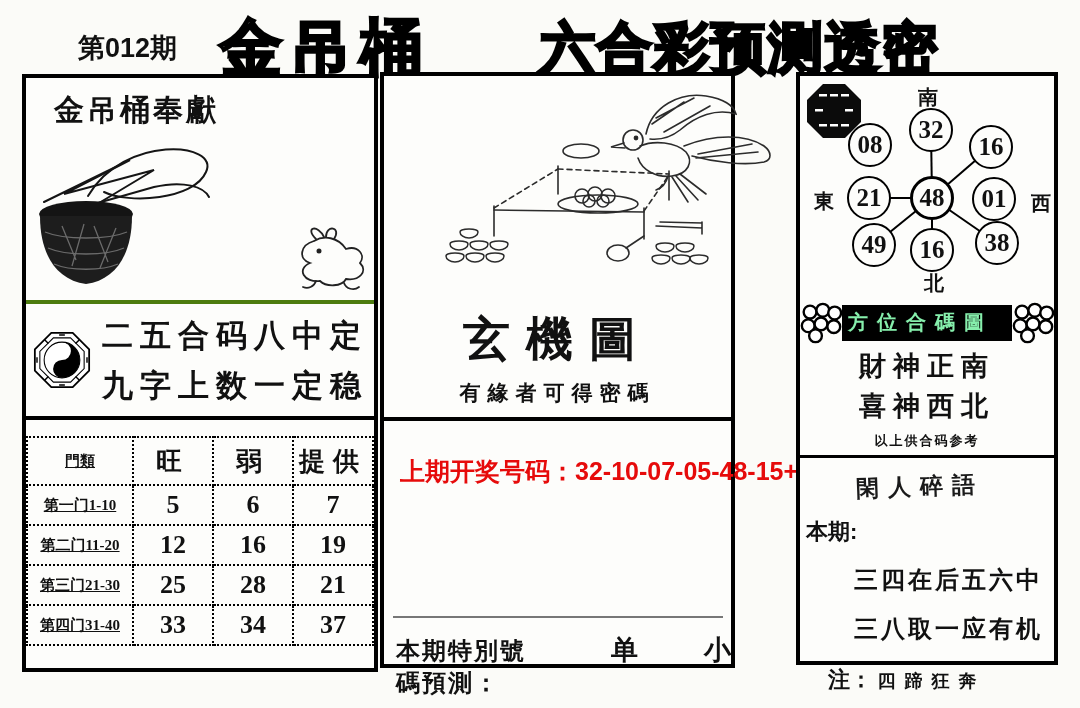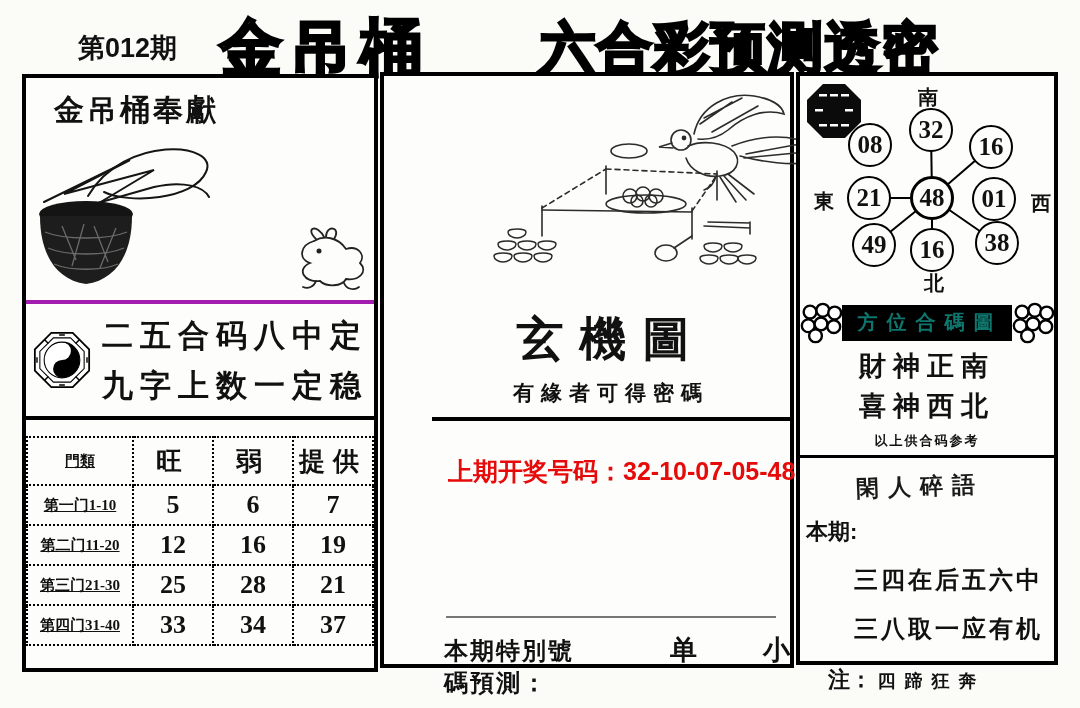--- a/index.html
+++ b/index.html
@@ -4,21 +4,21 @@
 <style>
   html,body{margin:0;padding:0;background:#e8e8e6;}
   #sheet{position:relative;width:1080px;height:708px;background:#fbfbf8;
          font-family:"Liberation Sans",sans-serif;color:#111;overflow:hidden;}
   .abs{position:absolute;}
   .outline-title{color:#fff;-webkit-text-stroke:3px #000;font-weight:800;
     font-family:"Liberation Sans",sans-serif;white-space:nowrap;}
   .box{position:absolute;border:4px solid #000;background:#fdfdfb;box-sizing:border-box;}
   
   #left-heading{font-size:30px;font-weight:800;letter-spacing:3px;padding:12px 0 0 28px;}
-  #sectionA{position:relative;height:222px;border-bottom:4px solid #a21caf;}
+  #sectionA{position:relative;height:222px;border-bottom:4px solid #4d7c0f;}
   #sectionB{position:relative;height:112px;border-bottom:4px solid #000;
             display:flex;align-items:center;padding:0 6px;}
   .slogan{font-family:"DejaVu Serif",serif;font-weight:700;font-size:31px;
           letter-spacing:7px;line-height:50px;white-space:nowrap;}
   #sectionC{position:relative;}
   table.menu{border-collapse:collapse;margin:16px auto 0 auto;}
   table.menu td{border:2px dotted #000;text-align:center;vertical-align:middle;
      font-family:"Liberation Serif",serif;font-weight:700;}
   td.hdr{height:44px;font-size:25px;letter-spacing:8px;}
   td.lbl{width:102px;font-size:15px;height:36px;letter-spacing:0;text-decoration:underline;}
@@ -34,22 +34,22 @@
     font-family:"Liberation Serif",serif;font-weight:700;}
   #pred-label{font-size:24px;letter-spacing:2px;}
   .pred-val{font-size:27px;font-family:"DejaVu Serif",serif;}
   
   .dir{position:absolute;font-size:20px;font-weight:800;}
   .circ{position:absolute;width:44px;height:44px;border:2px solid #000;border-radius:50%;
     background:#fdfdfb;display:flex;align-items:center;justify-content:center;
     font:700 25px "Liberation Serif",serif;box-sizing:border-box;}
   .circ.center{border-width:3px;}
   #banner-row{position:absolute;left:0;top:226px;width:100%;display:flex;align-items:center;}
-  #banner{flex:1;background:#000;color:#0f766e;font-size:20px;font-weight:800;
-    letter-spacing:9px;text-align:center;padding:4px 0 5px 6px;white-space:nowrap;}
+  #banner{flex:1;background:#000;color:#86efac;font-size:20px;font-weight:800;
+    letter-spacing:9px;padding:4px 0 5px 6px;white-space:nowrap;}
   .god-line{text-align:center;font-size:27px;font-weight:700;letter-spacing:7px;
     font-family:Liberation Serif, serif;}
   #ref-note{text-align:center;font-size:13px;font-weight:800;letter-spacing:2px;margin-top:8px;}
   #right-divider{border-top:3px solid #000;margin-top:5px;}
   #idle-title{font-family:"DejaVu Serif",serif;font-weight:700;font-size:23px;
     letter-spacing:9px;margin:12px 0 0 56px;transform:rotate(-2deg);color:#1a1a1a;}
   #period-label{font-size:22px;font-weight:800;margin:16px 0 0 6px;}
   .period-line{font-family:"Liberation Serif",serif;font-weight:700;font-size:24px;
     letter-spacing:3px;margin:17px 0 0 54px;white-space:nowrap;}
   #note-row{margin:20px 0 0 28px;font-family:"DejaVu Serif",serif;font-weight:700;}
@@ -144,21 +144,21 @@
           <td class="lbl">第四门31-40</td>
           <td class="num">33</td>
           <td class="num">34</td>
           <td class="num">37</td>
         </tr>
       </tbody>
         </table>
     </div>
   </div>
 
-  <div class="box" style="left:380px;top:72px;width:414px;height:596px;padding-left:48px;">
+  <div class="box" style="left:380px;top:72px;width:355px;height:596px;">
     <svg width="405" height="230" viewBox="0 0 405 230">
       <g stroke="#2c2c2c" stroke-width="1.6" fill="none" stroke-linecap="round">
 
         <circle cx="249" cy="64" r="10"></circle>
         <circle cx="252" cy="62" r="1.6" fill="#222"></circle>
         <path d="M240,67 L227,71 L241,72"></path>
         <path d="M256,70 C270,64 292,66 302,76 C310,86 304,98 288,100 C272,102 258,94 254,82"></path>
         <path d="M262,58 C268,30 296,16 322,20 C340,23 350,30 352,38 C332,32 312,40 296,54 C286,62 276,64 266,63"></path>
         <path d="M268,48 L300,26 M272,42 L310,22 M280,56 L326,30"></path>
         <path d="M300,70 C330,58 362,58 380,70 C388,76 388,84 380,86 C360,90 330,86 308,80"></path>

